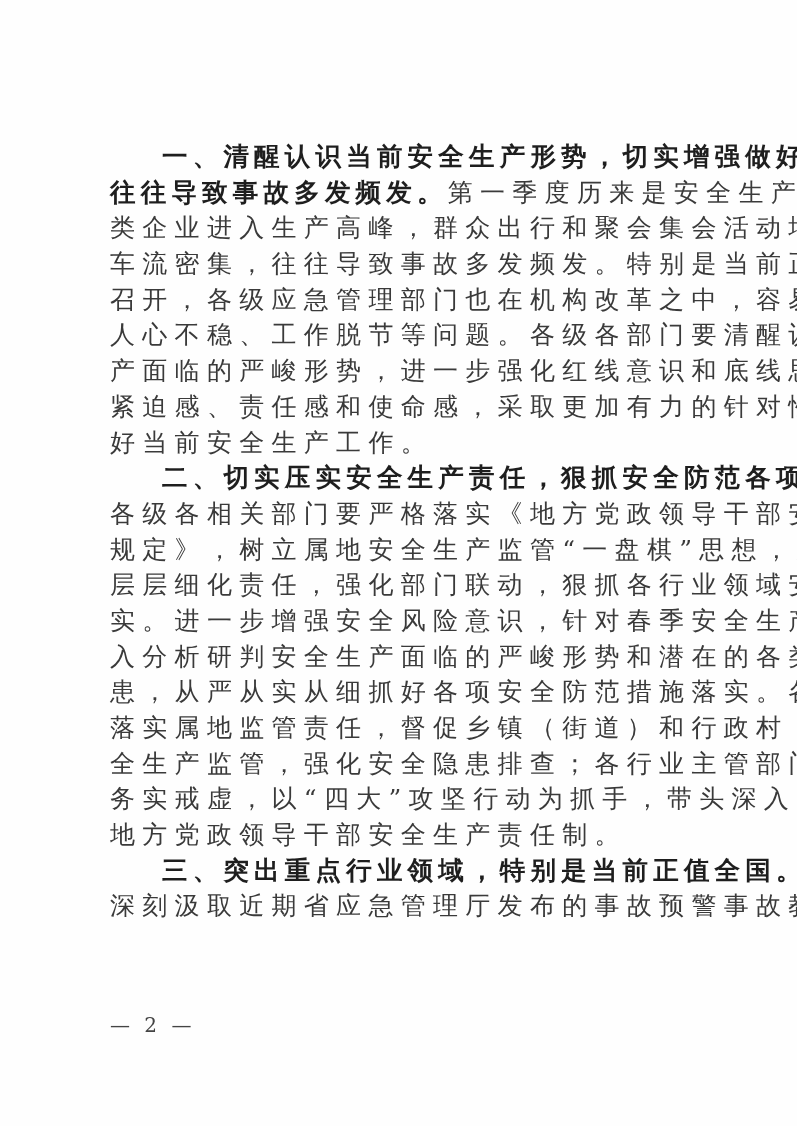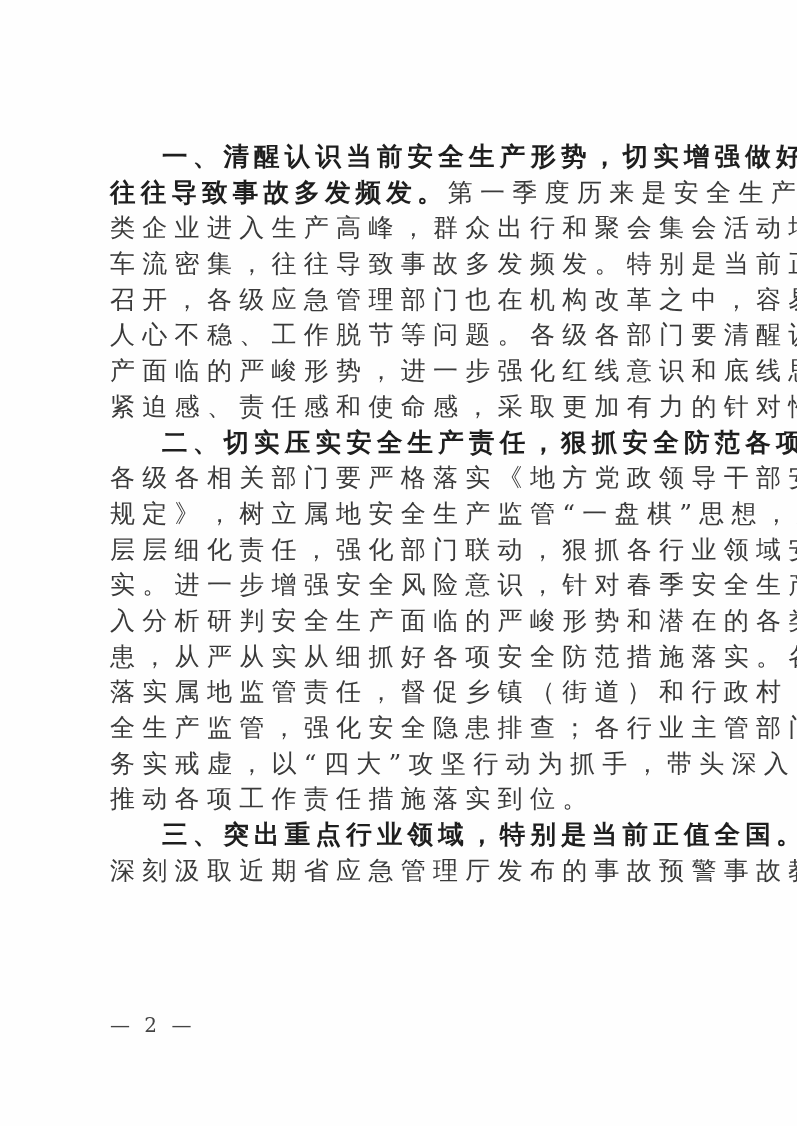--- a/index.html
+++ b/index.html
@@ -24,29 +24,30 @@
 <div class="page">
   <div class="body-text">
     <div class="line indent"><span class="bold">一、清醒认识当前安全生产形势，切实增强做好安全生产工</span><span></span></div>
     <div class="line"><span class="bold">往往导致事故多发频发。</span><span>第一季度历来是安全生产的关键时期。各</span></div>
     <div class="line"><span>类企业进入生产高峰，群众出行和聚会集会活动增多，人流物流</span></div>
     <div class="line"><span>车流密集，往往导致事故多发频发。特别是当前正值全国“两会”</span></div>
     <div class="line"><span>召开，各级应急管理部门也在机构改革之中，容易出现思想松懈、</span></div>
     <div class="line"><span>人心不稳、工作脱节等问题。各级各部门要清醒认识当前安全生</span></div>
     <div class="line"><span>产面临的严峻形势，进一步强化红线意识和底线思维，切实增强</span></div>
     <div class="line"><span>紧迫感、责任感和使命感，采取更加有力的针对性措施，切实做</span></div>
+    <div class="line"><span>好当前安全生产工作。</span></div>
     <div class="line indent"><span class="bold">二、切实压实安全生产责任，狠抓安全防范各项措施落实。</span><span></span></div>
     <div class="line"><span>各级各相关部门要严格落实《地方党政领导干部安全生产责任制</span></div>
     <div class="line"><span>规定》，树立属地安全生产监管“一盘棋”思想，加强督促检查，</span></div>
     <div class="line"><span>层层细化责任，强化部门联动，狠抓各行业领域安全监管工作落</span></div>
     <div class="line"><span>实。进一步增强安全风险意识，针对春季安全生产规律特点，深</span></div>
     <div class="line"><span>入分析研判安全生产面临的严峻形势和潜在的各类安全风险隐</span></div>
     <div class="line"><span>患，从严从实从细抓好各项安全防范措施落实。各县市区要认真</span></div>
     <div class="line"><span>落实属地监管责任，督促乡镇（街道）和行政村（社区）加强安</span></div>
     <div class="line"><span>全生产监管，强化安全隐患排查；各行业主管部门要率先垂范、</span></div>
     <div class="line"><span>务实戒虚，以“四大”攻坚行动为抓手，带头深入一线督促检查，</span></div>
-    <div class="line"><span>推动各项工作责任措施落实到位。</span></div>
+    <div class="line"><span>地方党政领导干部安全生产责任制。</span></div>
     <div class="line indent"><span class="bold">三、突出重点行业领域，特别是当前正值全国。</span><span>各级各部门要</span></div>
     <div class="line"><span>深刻汲取近期省应急管理厅发布的事故预警事故教训，紧盯事故</span></div>
   </div>
 
   <div class="page-number">— 2 —</div>
 </div>
 
 </body></html>

